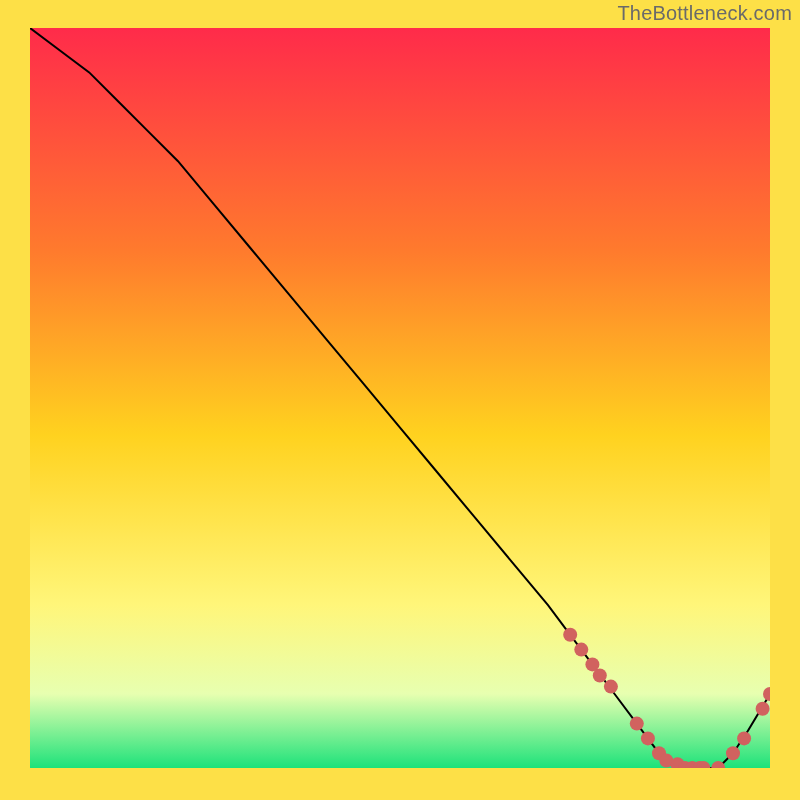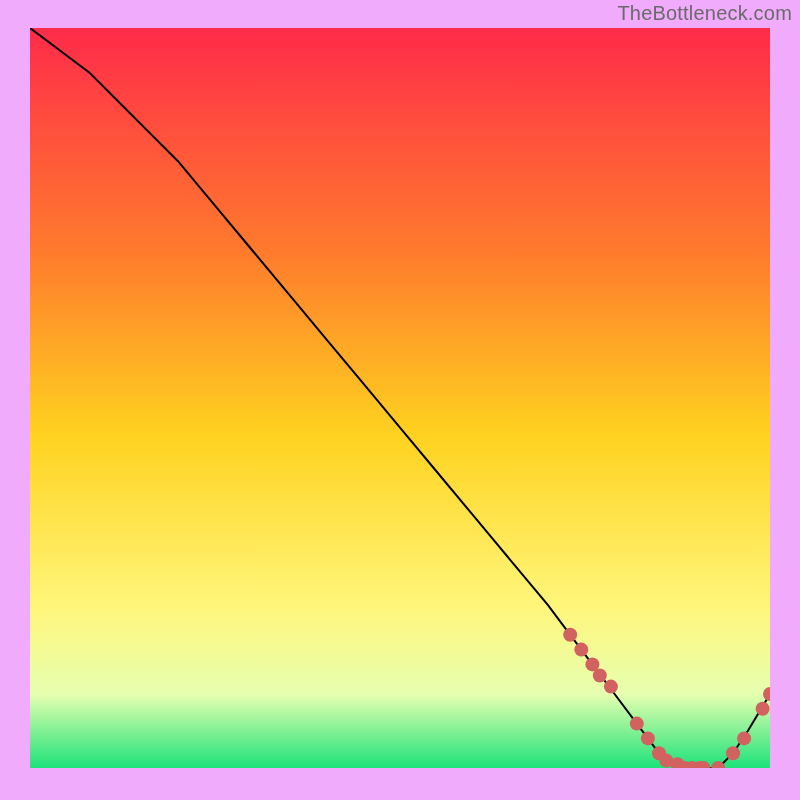--- a/index.html
+++ b/index.html
@@ -7,21 +7,21 @@
     padding: 0;
     background: #000;
     width: 800px;
     height: 800px;
     overflow: hidden;
     font-family: Arial, Helvetica, sans-serif;
   }
   .frame {
     width: 800px;
     height: 800px;
-    background: #f0abfc;
+    background: #fde047;
     position: relative;
   }
   .watermark {
     position: absolute;
     top: 2px;
     right: 8px;
     color: #6a6a6a;
     font-size: 20px;
     font-weight: 400;
     letter-spacing: 0.2px;

